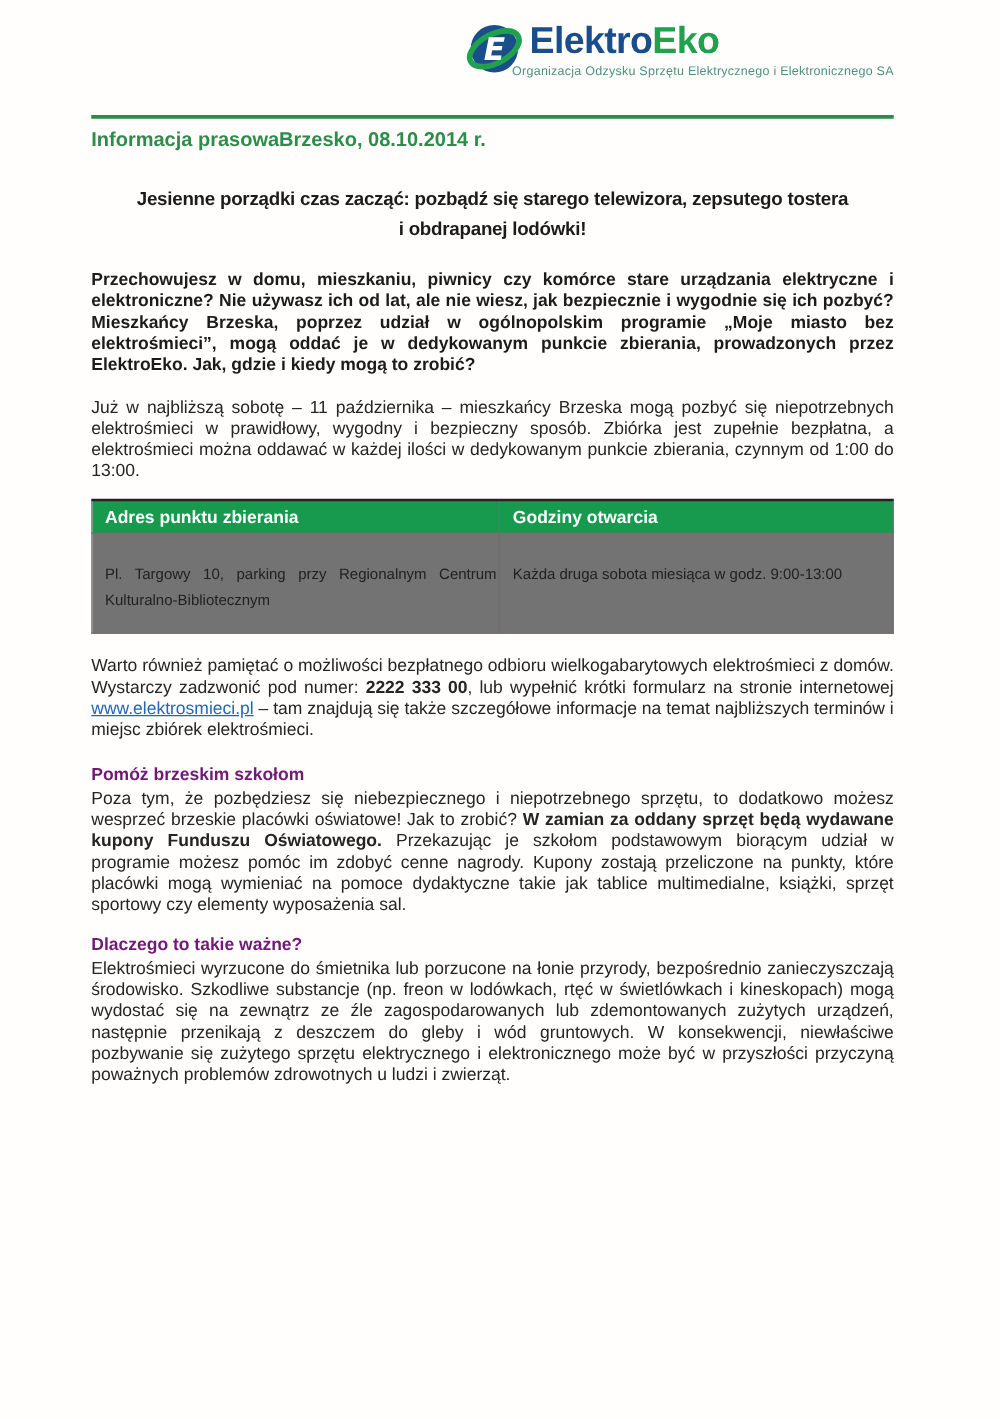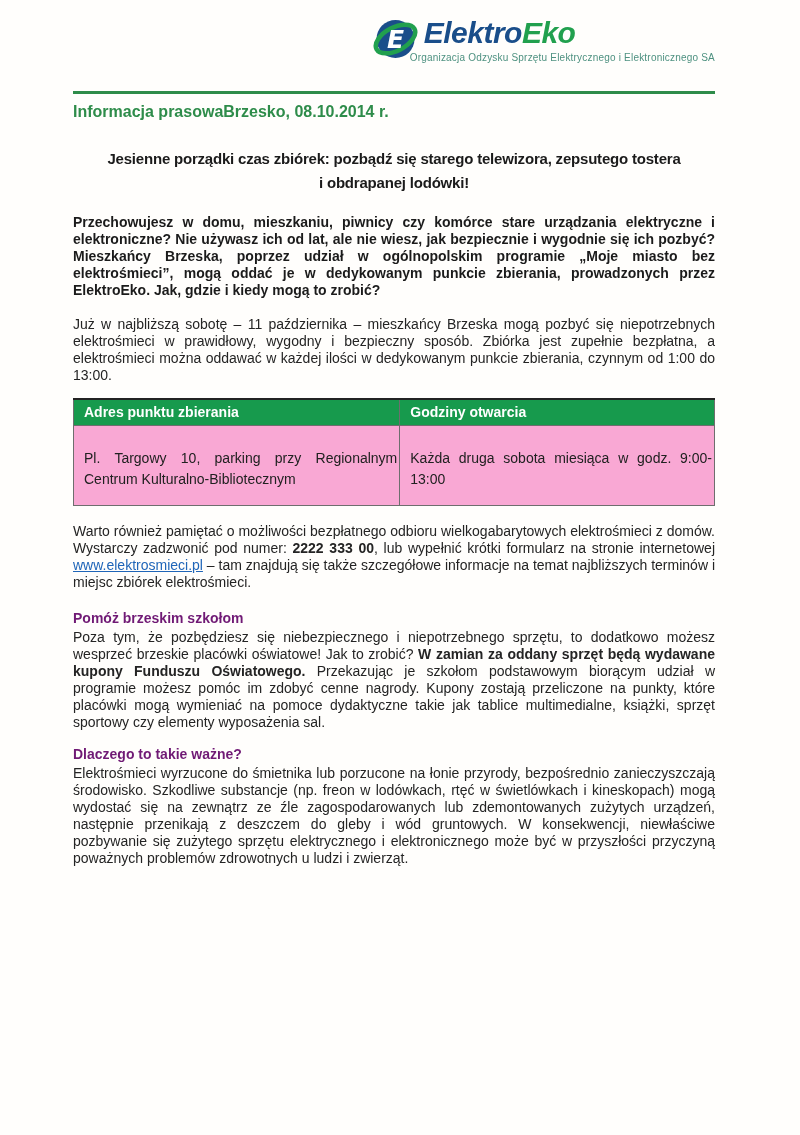--- a/index.html
+++ b/index.html
@@ -22,21 +22,21 @@
   .page{
     width:800px;height:1135px;
     padding:16px 85px 0 73px;
   }
   
   .logo-row{display:flex;justify-content:flex-end;}
   .logo{display:flex;align-items:flex-start;}
   .emblem{flex:0 0 auto;margin-right:5px;}
   .logo-text-block{display:flex;flex-direction:column;}
   .logo-wordmark{
-    font-style:italic;font-weight:bold;font-size:30px;line-height:34px;
+    font-weight:bold;font-size:30px;line-height:34px;
     letter-spacing:-0.5px;white-space:nowrap;
   }
   .lw-blue{color:var(--logo-navy);}
   .lw-green{color:var(--logo-green);}
   .logo-tagline{
     font-size:10px;color:#4E9180;letter-spacing:0.2px;
     margin-top:2px;margin-left:-14px;white-space:nowrap;
   }
   
   .green-rule{border:none;height:3px;background:var(--accent-green);margin-top:24px;}
@@ -67,24 +67,24 @@
     border:1px solid var(--border-gray);
   }
   table.points-table th{
     background:var(--table-header-green);color:#ffffff;
     font-size:14px;font-weight:bold;text-align:left;
     padding:4px 22px 5px 10px;
     border:1px solid var(--border-gray);
     border-top:2px solid #232323;
   }
   table.points-table td{
-    font-size:14px;line-height:21px;text-align:justify;vertical-align:top;
+    font-size:12px;line-height:21px;text-align:justify;vertical-align:top;
     padding:22px 2px 14px 10px;height:80px;
     border:1px solid var(--border-gray);
-    background:#f9a8d4;
+    background:#737373;
   }
   table.points-table col.c1{width:50.9%;}
   table.points-table col.c2{width:49.1%;}
 </style>
 </head>
 <body>
 
 <div class="page">
 
   <div class="logo-row">
@@ -104,21 +104,21 @@
   </div>
 
   <hr class="green-rule">
 
   <div class="meta-row">
     <span>Informacja prasowa</span>
     <span>Brzesko, 08.10.2014 r.</span>
   </div>
 
   <div class="doc-title">
-    <div>Jesienne porządki czas zbiórek: pozbądź się starego telewizora, zepsutego tostera</div>
+    <div>Jesienne porządki czas zacząć: pozbądź się starego telewizora, zepsutego tostera</div>
     <div>i obdrapanej lodówki!</div>
   </div>
 
   <p class="lead">Przechowujesz w domu, mieszkaniu, piwnicy czy komórce stare urządzania elektryczne i elektroniczne? Nie używasz ich od lat, ale nie wiesz, jak bezpiecznie i wygodnie się ich pozbyć? Mieszkańcy Brzeska, poprzez udział w ogólnopolskim programie „Moje miasto bez elektrośmieci”, mogą oddać je w dedykowanym punkcie zbierania, prowadzonych przez ElektroEko. Jak, gdzie i kiedy mogą to zrobić?</p>
 
   <p class="p-gap">Już w najbliższą sobotę – 11 października – mieszkańcy Brzeska mogą pozbyć się niepotrzebnych elektrośmieci w prawidłowy, wygodny i bezpieczny sposób. Zbiórka jest zupełnie bezpłatna, a elektrośmieci można oddawać w każdej ilości w dedykowanym punkcie zbierania, czynnym od 1:00 do 13:00.</p>
 
   <table class="points-table">
     <colgroup>
         <col class="c1">

